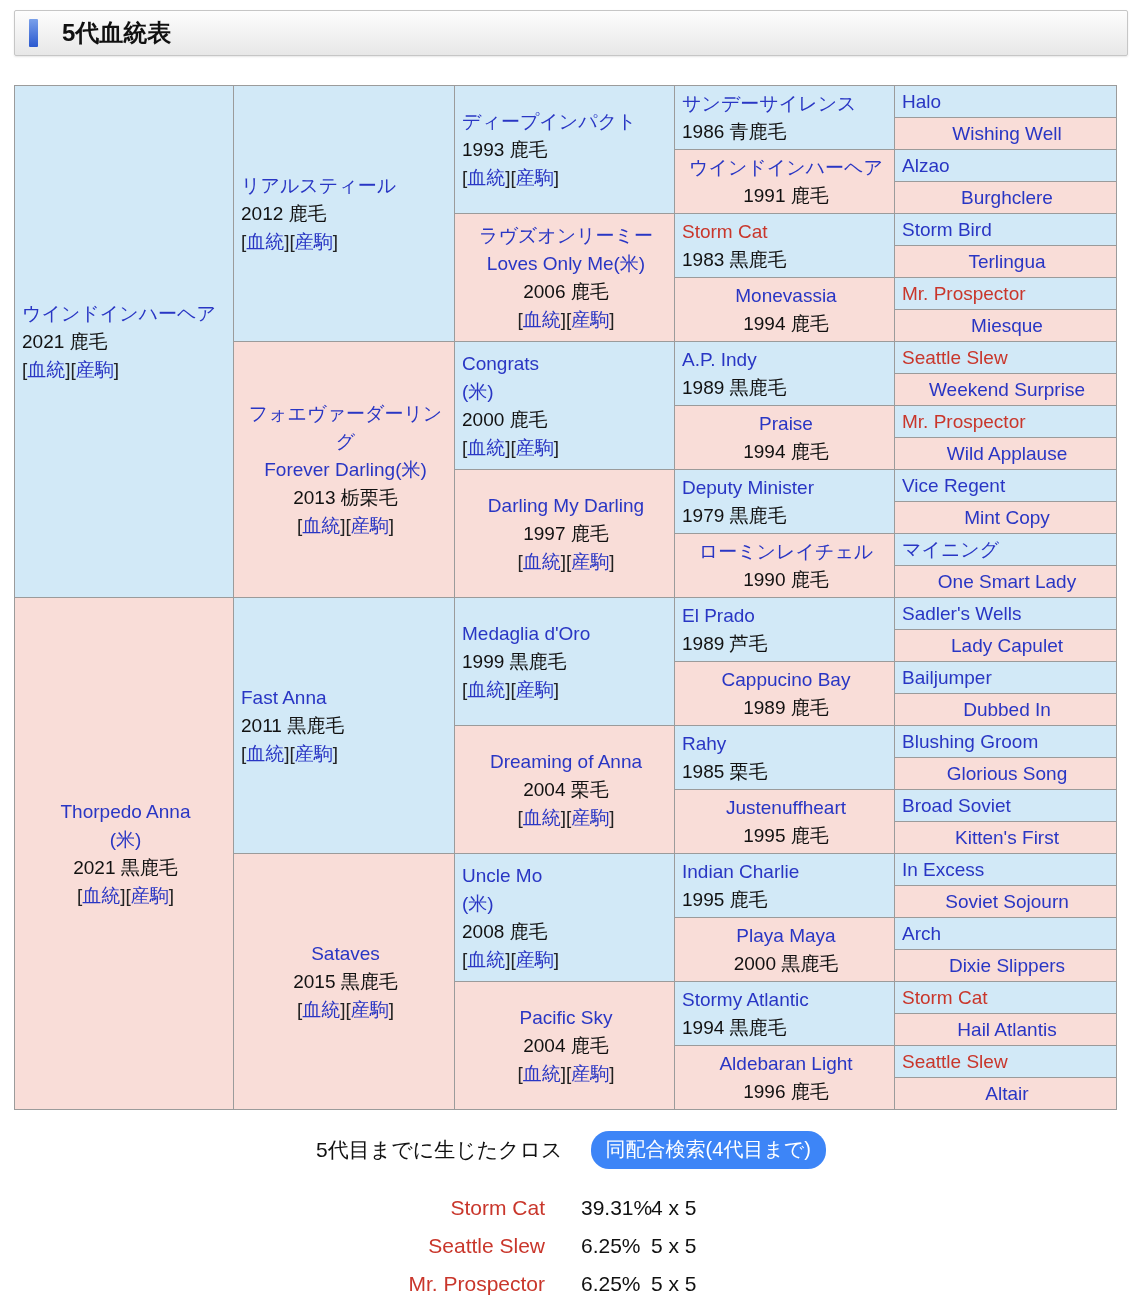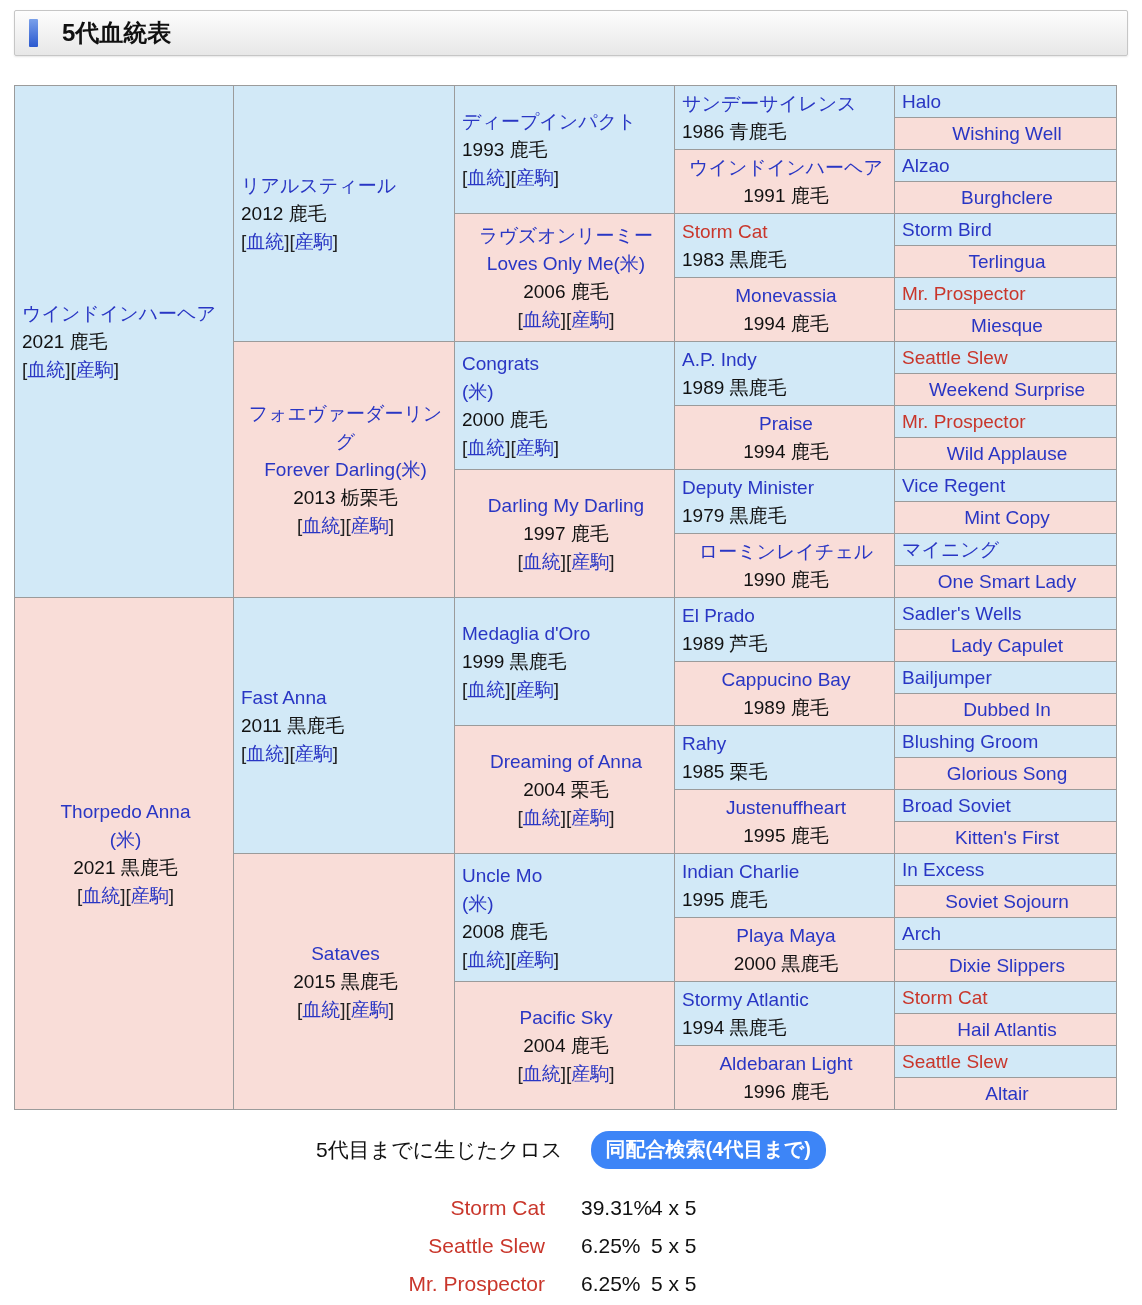--- a/index.html
+++ b/index.html
@@ -66,21 +66,21 @@
     display:flex;
     justify-content:center;
     align-items:center;
     gap:28px;
     font-size:21px;
   }
   .cross-label{color:#111;}
   .search-button{
     background:var(--button);
     color:#fff;
-    font-weight:bold;
+    font-weight:normal;
     font-size:20px;
     font-family:inherit;
     border:none;
     border-radius:18px;
     padding:5px 15px 6px 15px;
     cursor:pointer;
   }
   .cross-list{margin-top:17px;}
   .cross-row{
     display:grid;

